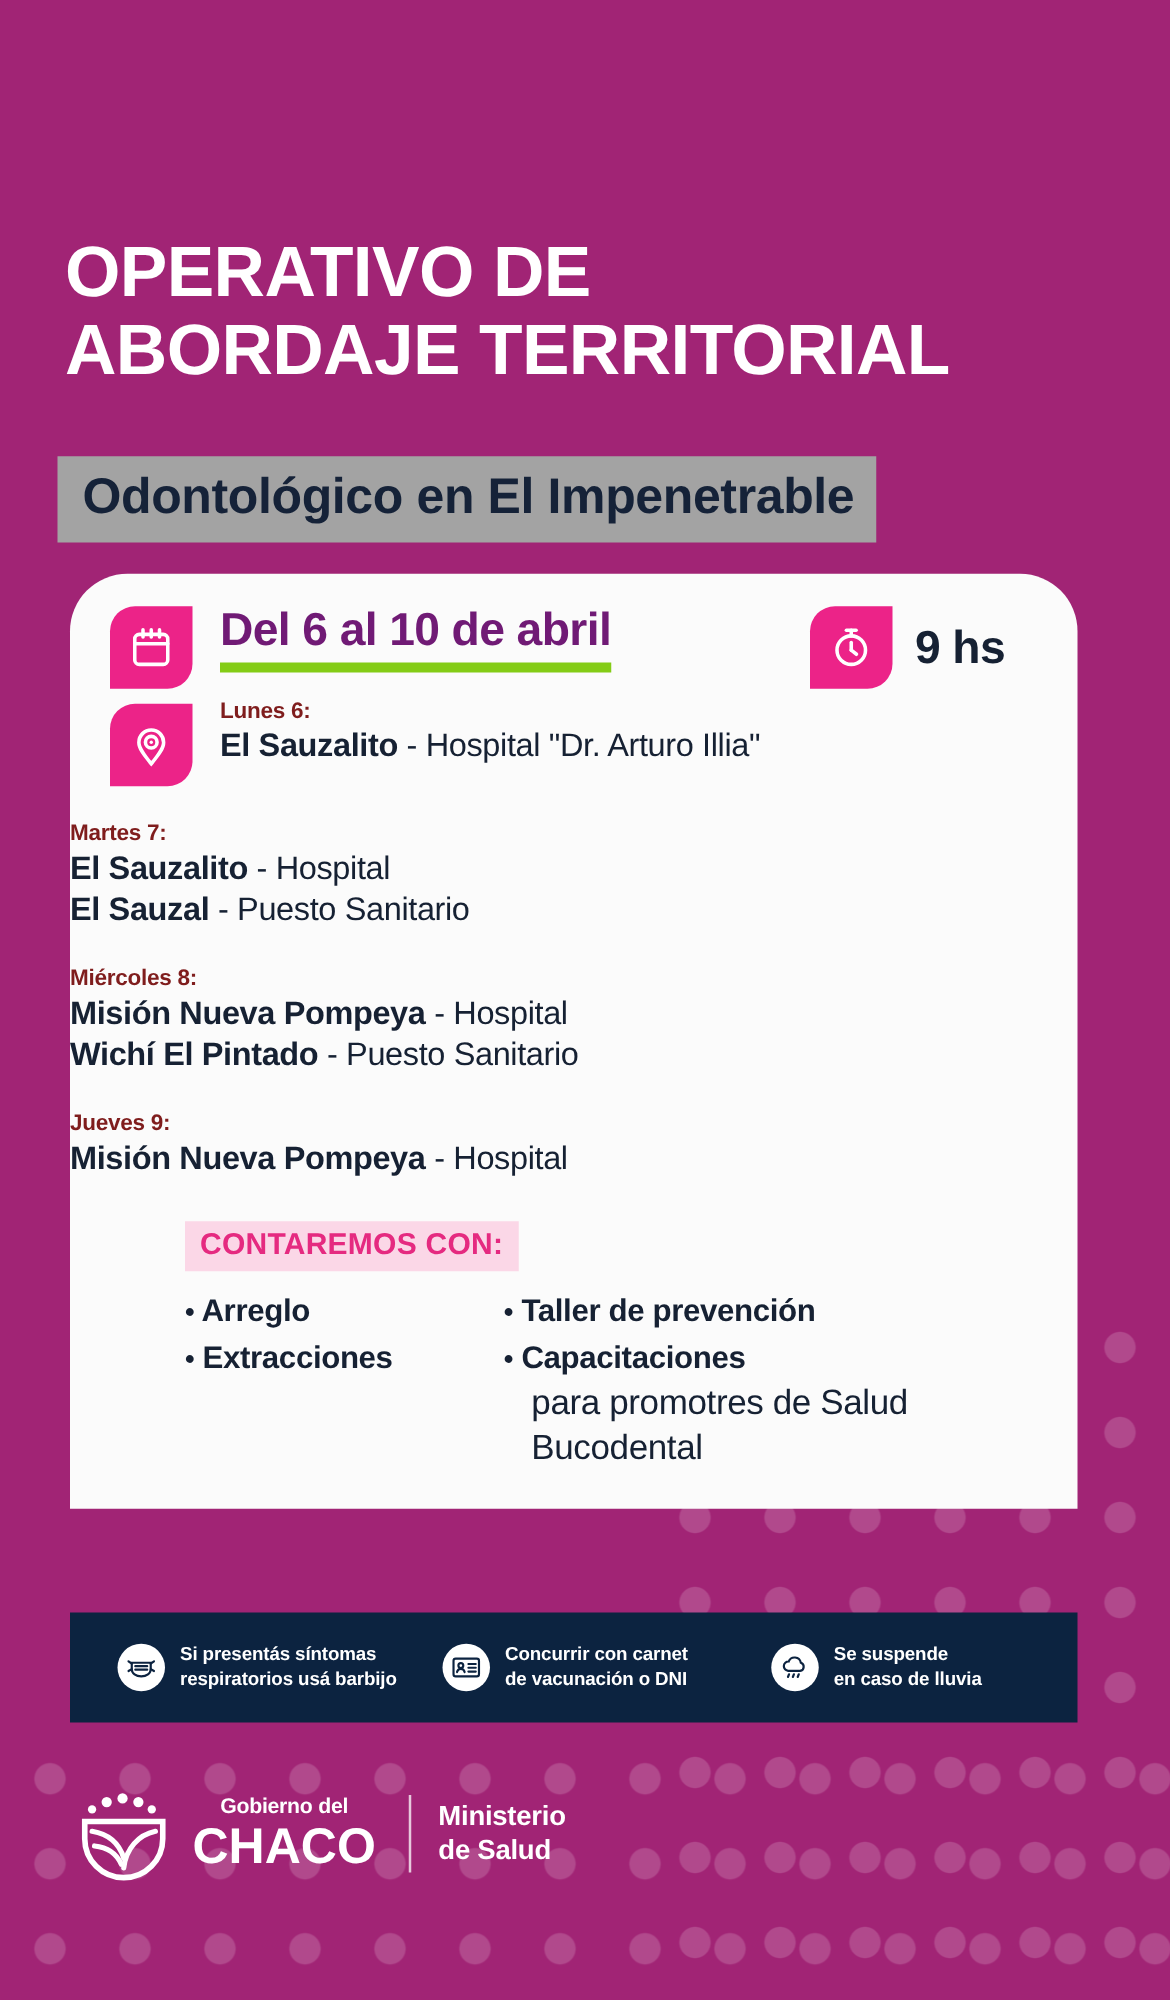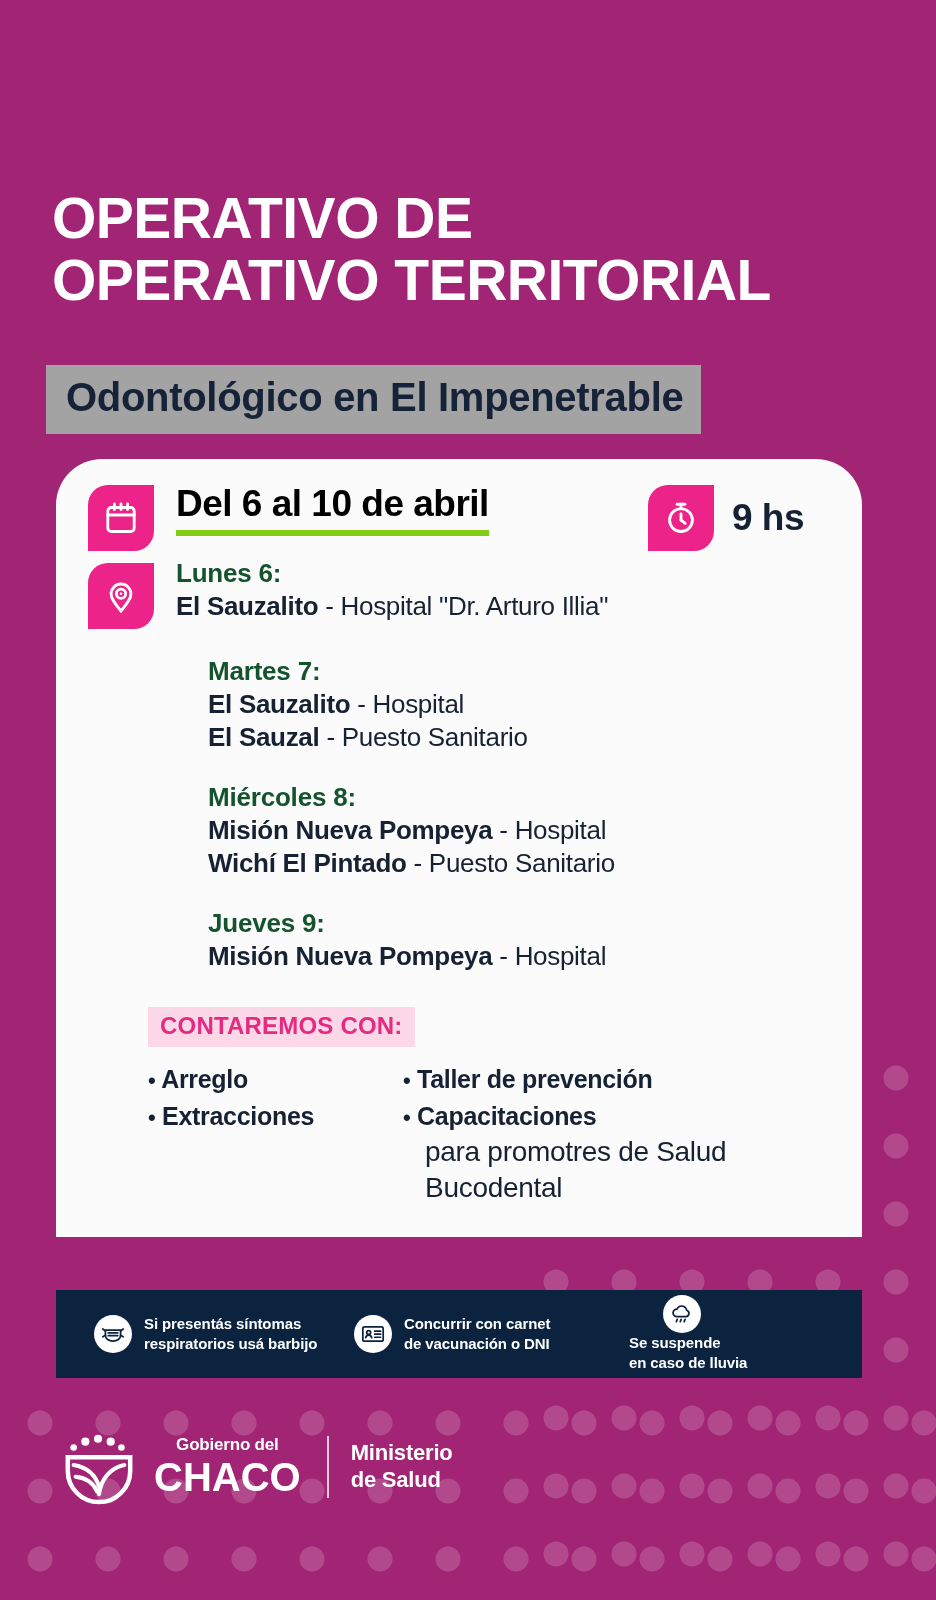--- a/index.html
+++ b/index.html
@@ -58,39 +58,39 @@
     border-radius:20px 0 20px 0;
     display:flex;align-items:center;justify-content:center;
     margin-left:32px;
   }
   .badge svg{width:36px;height:36px;display:block;}
   .headtext{
     margin-left:22px; display:flex; align-items:flex-start;
     flex:1 1 auto;
   }
   .daterange{
-    font-size:37px;font-weight:bold;color:#000000;letter-spacing:-.5px;
-    border-bottom:6px solid #84cc16; padding-bottom:6px; display:inline-block;
+    font-size:37px;font-weight:bold;color:#701a75;letter-spacing:-.5px;
+    border-bottom:8px solid #84cc16; padding-bottom:6px; display:inline-block;
     line-height:1.05;
   }
   .time-wrap{
     display:flex;align-items:center; margin-left:auto; padding-right:58px;text-align:right;
   }
   .time-wrap .badge{margin-left:0;}
   .timetext{font-size:37px;font-weight:bold;color:#162133;margin-left:18px;letter-spacing:-.5px;}
 
   
   .sched{padding:0 0 0 0; margin-top:6px;}
   .sched-first{display:flex;align-items:flex-start;}
   .sched-first .badge{margin-left:32px;margin-top:6px;}
   .sched-body{margin-left:22px;flex:1 1 auto;}
-  .entries{margin-left:152px;}
+  .entries{}
   .entry{margin-top:26px;}
   .day{
-    color:#14532d;font-size:26px;font-weight:bold;letter-spacing:-.2px;line-height:1.25;
+    color:#7f1d1d;font-size:18px;font-weight:bold;letter-spacing:-.2px;line-height:1.25;
   }
   .place{
     color:#162133;font-size:26px;line-height:1.3;letter-spacing:-.3px;white-space:nowrap;
   }
   .place b{font-weight:bold;}
   .place span{font-weight:normal;}
 
   
   .cc-wrap{margin:34px 0 0 0;padding-left:92px;}
   .cc-title{
@@ -110,21 +110,21 @@
   .cc-pad{height:30px;}
 
   
   .notice{
     position:absolute;left:56px;top:1290px;width:806px;height:88px;
     background:#0C2340;display:flex;align-items:center;
   }
   .notice-item{display:flex;align-items:center;}
   .n1{margin-left:38px;width:250px;}
   .n2{margin-left:10px;width:255px;}
-  .n3{margin-left:8px;flex-direction:column;}
+  .n3{margin-left:8px;}
   .circ{
     width:38px;height:38px;flex:0 0 38px;border-radius:50%;
     background:#ffffff;display:flex;align-items:center;justify-content:center;
   }
   .circ svg{width:26px;height:26px;display:block;}
   .ntext{margin-left:12px;color:#ffffff;font-size:15px;line-height:1.32;font-weight:bold;letter-spacing:-.1px;}
 
   
   .logo{
     position:absolute;left:60px;top:1428px;display:flex;align-items:center;
@@ -137,21 +137,21 @@
   .ministry{margin-left:22px;color:#fff;font-size:22px;font-weight:bold;line-height:1.22;letter-spacing:-.2px;}
 </style>
 </head>
 <body>
 
 <div class="dots2"></div>
 <div class="dots"></div>
 
 <div class="headline">
   <span class="l1">OPERATIVO DE</span>
-  <span class="l2">OPERATIVO TERRITORIAL</span>
+  <span class="l2">ABORDAJE TERRITORIAL</span>
 </div>
 <div class="subbar">Odontológico en El Impenetrable</div>
 
 <div class="card">
 
   <div class="row-head">
     <div class="badge">
       <svg viewBox="0 0 24 24" fill="none" stroke="#ffffff" stroke-width="1.9" stroke-linecap="round">
         <rect x="3.2" y="5" width="17.6" height="16" rx="2.4"></rect>
         <line x1="3.2" y1="10" x2="20.8" y2="10"></line>

